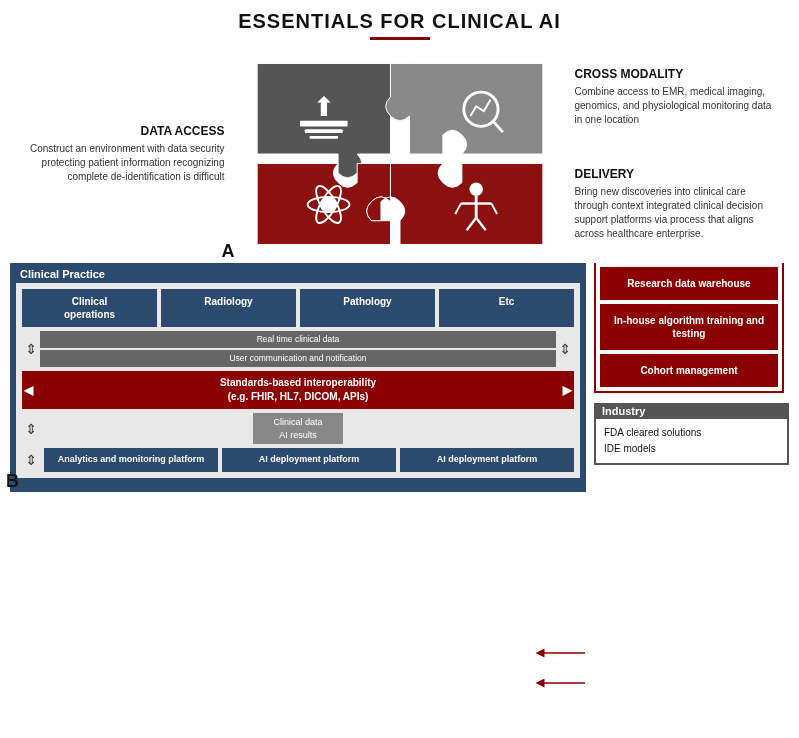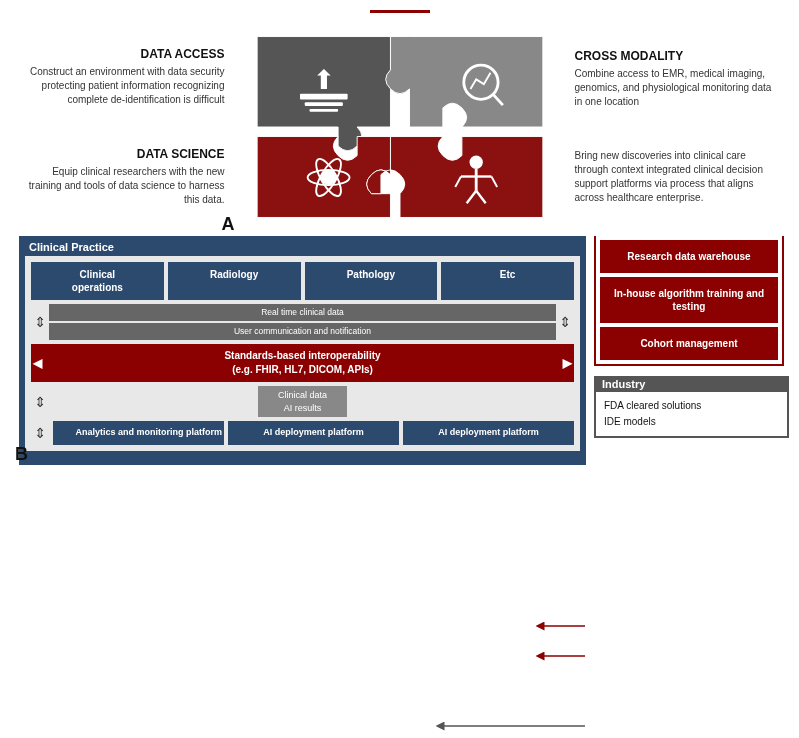--- a/index.html
+++ b/index.html
@@ -90,21 +90,21 @@
       bottom: -8px;
       left: -18px;
       font-size: 18px;
       font-weight: 900;
       color: #111;
     }
 
     
     .section-b {
       width: 100%;
-      padding: 0px 10px 0 19px;
+      padding: 0px 10px 0 10px;
       position: relative;
     }
 
     .diagram-container {
       display: flex;
       gap: 8px;
       align-items: flex-start;
     }
 
     
@@ -266,32 +266,29 @@
       gap: 6px;
       width: 195px;
       flex-shrink: 0;
       position: relative;
     }
   </style>
 </head>
 <body>
 
 <div class="section-a">
+  <h1 class="main-title">ESSENTIALS FOR CLINICAL AI</h1>
   <div class="title-underline"></div>
 
   <div class="puzzle-layout">
 
     <div class="left-descriptions">
       <div class="desc-block" style="text-align:right;">
         <h3>DATA ACCESS</h3>
         <p>Construct an environment with data security protecting patient information recognizing complete de-identification is difficult</p>
-      </div>
-      <div class="desc-block" style="text-align:right;">
-        <h3>DATA SCIENCE</h3>
-        <p>Equip clinical researchers with the new training and tools of data science to harness this data.</p>
       </div>
     </div>
 
     <div class="puzzle-center">
       <svg class="puzzle-svg" viewBox="0 0 320 210" xmlns="http://www.w3.org/2000/svg">
 
         <path d="M10,10 L150,10 L150,45 Q160,35 170,45 Q180,55 170,65 L150,65 L150,105 L115,105 Q125,115 115,125 Q105,135 95,125 L95,105 L10,105 Z" fill="#555" stroke="#fff" stroke-width="1"></path>
 
         <path d="M170,10 L310,10 L310,105 L225,105 Q235,95 225,85 Q215,75 205,85 L205,105 L170,105 L170,65 Q160,75 150,65 Q140,55 150,45 L150,10 Z" fill="#888" stroke="#fff" stroke-width="1"></path>
 
@@ -323,20 +320,21 @@
       </svg>
       <span class="label-a">A</span>
     </div>
 
     <div class="right-descriptions">
       <div class="desc-block">
         <h3>CROSS MODALITY</h3>
         <p>Combine access to EMR, medical imaging, genomics, and physiological monitoring data in one location</p>
       </div>
       <div class="desc-block">
+        <h3>DELIVERY</h3>
         <p>Bring new discoveries into clinical care through context integrated clinical decision support platforms via process that aligns across healthcare enterprise.</p>
       </div>
     </div>
   </div>
 </div>
 
 <div class="section-b" style="position:relative; margin-top: 4px;">
   <div class="diagram-container">
 
     <div class="clinical-practice">
@@ -366,21 +364,21 @@
         <div style="display:flex; align-items:center; margin-bottom:4px;">
           <div style="width:18px; text-align:center; font-size:14px; color:#333;">⇕</div>
           <div style="flex:1; display:flex; justify-content:center;">
             <div class="clinical-data-box">Clinical data<br>AI results</div>
           </div>
           <div style="width:18px;"></div>
         </div>
 
         <div style="display:flex; align-items:center; gap:4px;">
           <div style="width:18px; text-align:center; font-size:14px; color:#333;">⇕</div>
-          <div class="box-dark-blue" style="flex:1; font-size:9px; padding:6px 2px;text-align:right;">Analytics and monitoring platform</div>
+          <div class="box-dark-blue" style="flex:1; font-size:9px; padding:6px 2px;">Analytics and monitoring platform</div>
           <div class="box-dark-blue" style="flex:1; font-size:9px; padding:6px 2px;">AI deployment platform</div>
           <div class="box-dark-blue" style="flex:1; font-size:9px; padding:6px 2px;">AI deployment platform</div>
         </div>
 
       </div>
       <span class="label-b">B</span>
     </div>
 
     <div class="right-column">
 

